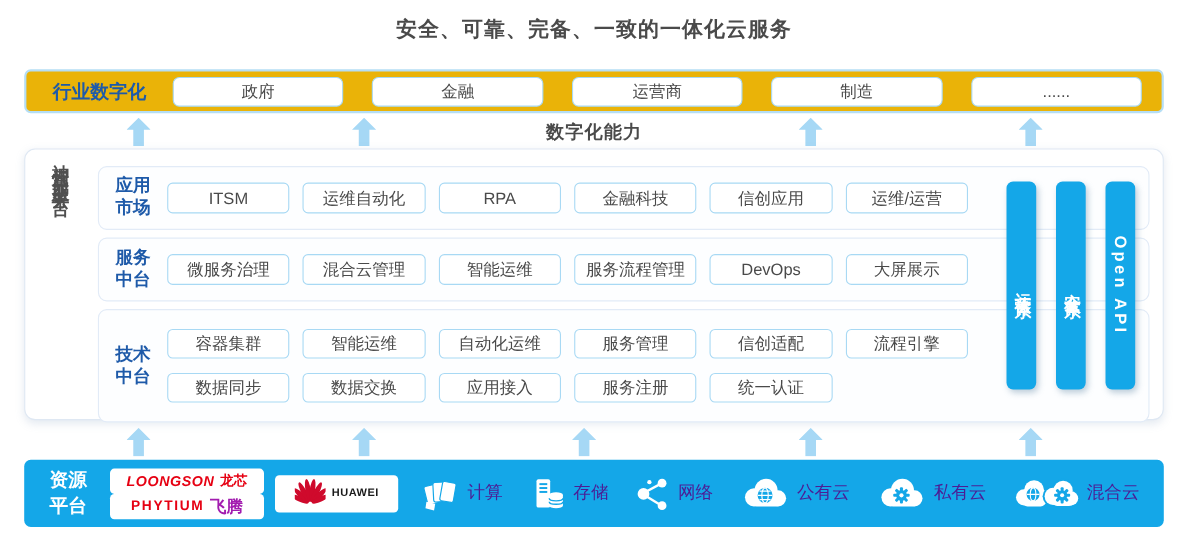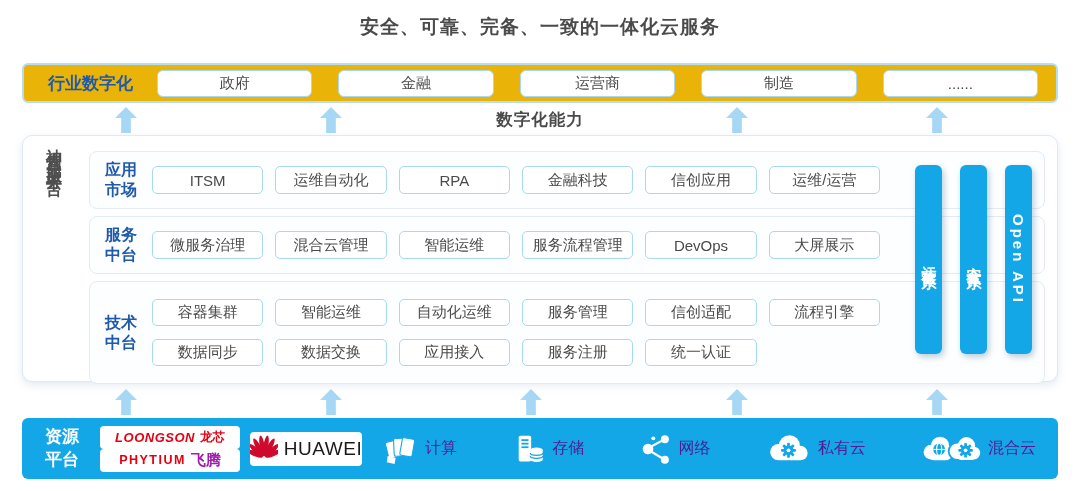--- a/index.html
+++ b/index.html
@@ -81,21 +81,21 @@
     display:flex; align-items:center; padding:0 22px 0 23px;
   }
   .res-label { width:38px; font-size:17px; font-weight:bold; color:#fff; line-height:1.3; margin-right:17px; }
   .vendor-col { display:flex; flex-direction:column; gap:0; width:140px; margin-right:10px; }
   .vendor-box { background:#fff; border-radius:4px; height:23px; display:flex; align-items:center; justify-content:center; gap:5px; }
   .loongson .en { font-style:italic; font-weight:bold; font-size:13px; color:#e60012; letter-spacing:.5px; }
   .loongson .cn { font-weight:bold; font-size:12.5px; color:#e60012; }
   .phytium .en { font-weight:bold; font-size:12.5px; color:#e60012; letter-spacing:1.5px; }
   .phytium .cn { font-weight:bold; font-size:15px; color:#a21caf;font-family:Liberation Serif, serif; }
   .huawei-box { background:#fff; border-radius:4px; width:112px; height:34px; display:flex; align-items:center; justify-content:center; gap:6px; margin-right:14px; }
-  .hw-text { font-size:19px; font-weight:normal; color:#1a1a1a; letter-spacing:.5px;text-align:right; }
+  .hw-text { font-size:10px; font-weight:bold; color:#1a1a1a; letter-spacing:.5px;text-align:right; }
   .res-items { flex:1; display:flex; align-items:center; justify-content:space-between; padding-left:8px; }
   .res-item { display:flex; align-items:center; gap:7px; color:#4c1d95; font-size:16px; }
   .res-item svg { display:block; }
 </style>
 </head>
 <body>
 
 <div class="title">安全、可靠、完备、一致的一体化云服务</div>
 
 <div class="industry-row">
@@ -256,20 +256,40 @@
     </div>
     <div class="res-item">
       <span>
         <svg width="45" height="31" viewBox="0 0 48 34">
           <g fill="#fff">
             <circle cx="13" cy="21" r="9"></circle>
             <circle cx="25" cy="14" r="11.5"></circle>
             <circle cx="37" cy="22" r="8"></circle>
             <rect x="10" y="19" width="31" height="11" rx="5.5"></rect>
           </g>
+          <circle cx="24" cy="19" r="7.5" fill="#14a7e8"></circle>
+          <g fill="none" stroke="#fff" stroke-width="1.2">
+            <ellipse cx="24" cy="19" rx="3.2" ry="7.5"></ellipse>
+            <line x1="16.5" y1="19" x2="31.5" y2="19"></line>
+            <line x1="18.5" y1="14.7" x2="29.5" y2="14.7"></line>
+            <line x1="18.5" y1="23.3" x2="29.5" y2="23.3"></line>
+          </g>
+        </svg>
+      </span>
+      <span>公有云</span>
+    </div>
+    <div class="res-item">
+      <span>
+        <svg width="45" height="31" viewBox="0 0 48 34">
+          <g fill="#fff">
+            <circle cx="13" cy="21" r="9"></circle>
+            <circle cx="25" cy="14" r="11.5"></circle>
+            <circle cx="37" cy="22" r="8"></circle>
+            <rect x="10" y="19" width="31" height="11" rx="5.5"></rect>
+          </g>
           <g transform="translate(24,19)">
             <g fill="#14a7e8">
               <circle r="5.4"></circle>
               <rect x="-1.5" y="-8.2" width="3" height="4" rx="1"></rect>
               <rect x="-1.5" y="-8.2" width="3" height="4" rx="1" transform="rotate(45)"></rect>
               <rect x="-1.5" y="-8.2" width="3" height="4" rx="1" transform="rotate(90)"></rect>
               <rect x="-1.5" y="-8.2" width="3" height="4" rx="1" transform="rotate(135)"></rect>
               <rect x="-1.5" y="-8.2" width="3" height="4" rx="1" transform="rotate(180)"></rect>
               <rect x="-1.5" y="-8.2" width="3" height="4" rx="1" transform="rotate(225)"></rect>
               <rect x="-1.5" y="-8.2" width="3" height="4" rx="1" transform="rotate(270)"></rect>

